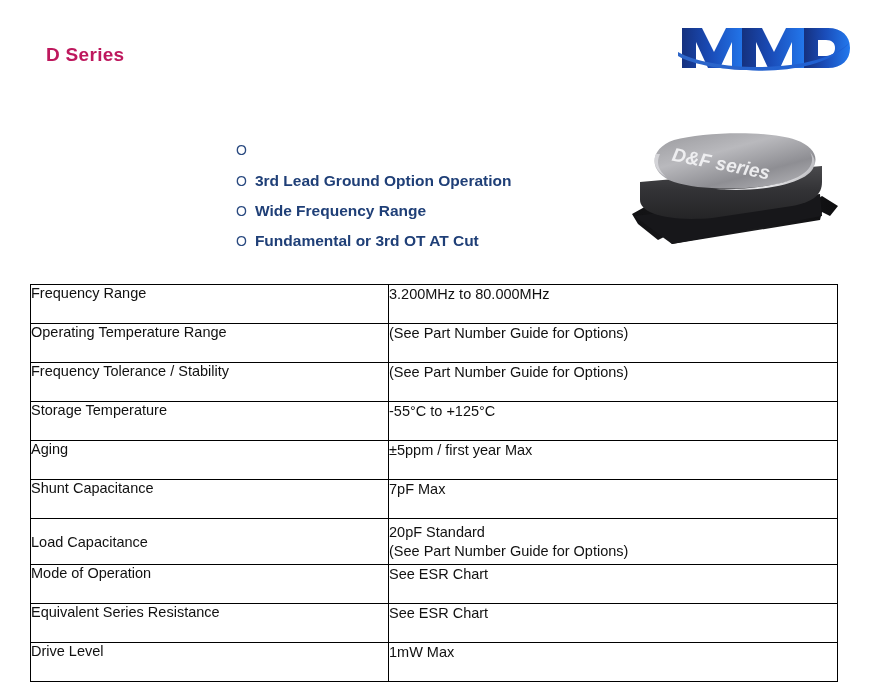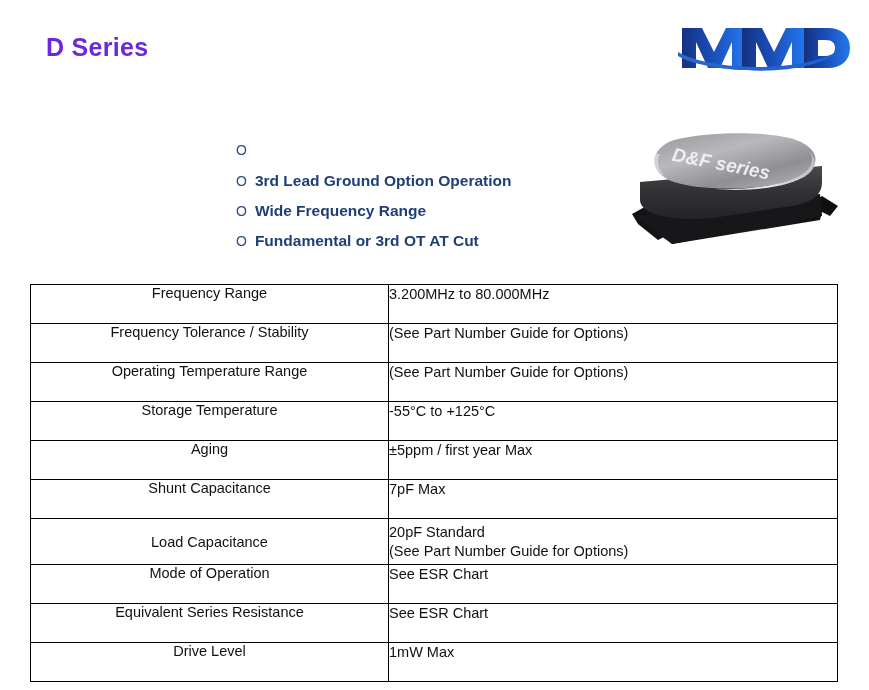--- a/index.html
+++ b/index.html
@@ -13,25 +13,25 @@
     position: relative;
     font-family: "Liberation Sans", sans-serif;
     color: #000;
     overflow: hidden;
   }
 
   
   #page-title {
     position: absolute;
     left: 46px;
-    top: 33px;
-    font-size: 25px;
+    top: 44px;
+    font-size: 19px;
     font-weight: bold;
     letter-spacing: 0.3px;
-    color: #6d28d9;
+    color: #be185d;
   }
 
   
   #brand-logo {
     position: absolute;
     left: 676px;
     top: 18px;
     width: 176px;
     height: 58px;
   }
@@ -80,21 +80,21 @@
   #spec-table td {
     border: 1.6px solid #000;
     font-size: 14.5px;
     color: #111;
     padding: 0;
   }
   td.spec-label {
     width: 357px;
     padding: 5px 0 0 7px;
     vertical-align: top;
-    text-align: center;
+    text-align: left;
   }
   td.spec-value {
     padding: 5px 0 0 0;
     vertical-align: top;
     line-height: 1.28;
   }
   tr.row-std td { height: 38px; }
   tr.row-tall td { height: 45px; }
   tr.row-tall td.spec-label {
     vertical-align: middle;
@@ -198,25 +198,25 @@
   </svg>
 </div>
 
 <table id="spec-table">
   <tbody>
     <tr class="row-std">
       <td class="spec-label">Frequency Range</td>
       <td class="spec-value">3.200MHz to 80.000MHz</td>
     </tr>
     <tr class="row-std">
+      <td class="spec-label">Operating Temperature Range</td>
+      <td class="spec-value">(See Part Number Guide for Options)</td>
+    </tr>
+    <tr class="row-std">
       <td class="spec-label">Frequency Tolerance / Stability</td>
-      <td class="spec-value">(See Part Number Guide for Options)</td>
-    </tr>
-    <tr class="row-std">
-      <td class="spec-label">Operating Temperature Range</td>
       <td class="spec-value">(See Part Number Guide for Options)</td>
     </tr>
     <tr class="row-std">
       <td class="spec-label">Storage Temperature</td>
       <td class="spec-value">-55°C to +125°C</td>
     </tr>
     <tr class="row-std">
       <td class="spec-label">Aging</td>
       <td class="spec-value">±5ppm / first year Max</td>
     </tr>

